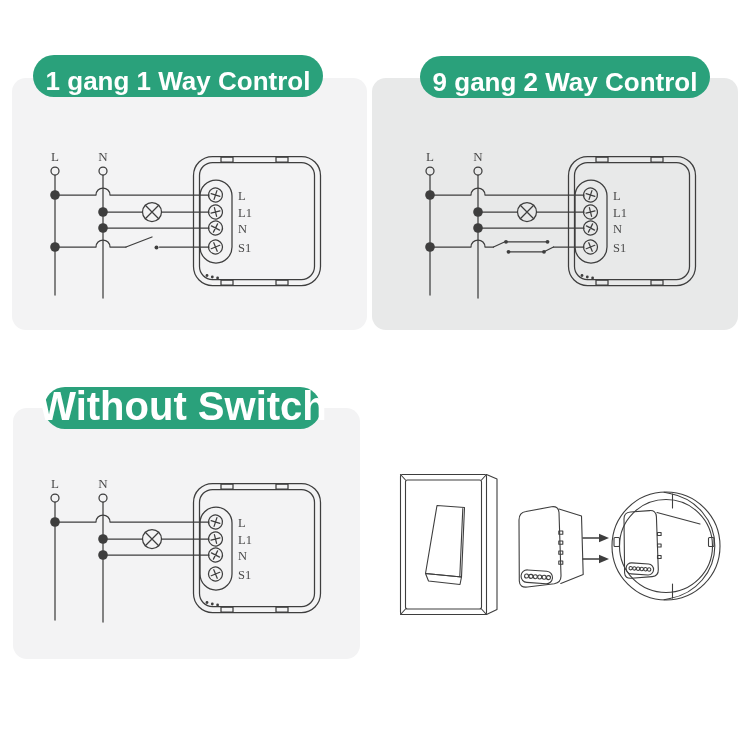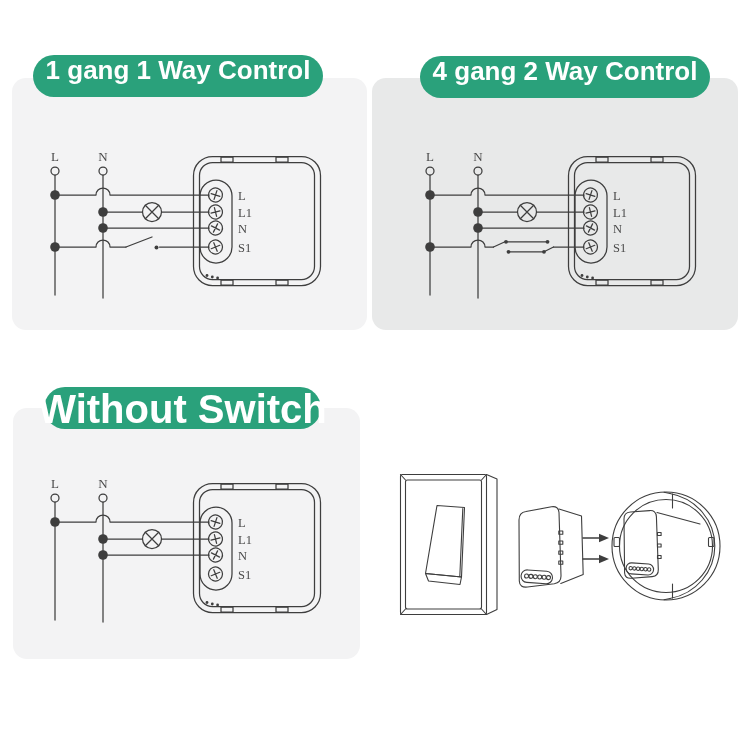--- a/index.html
+++ b/index.html
@@ -11,21 +11,21 @@
   }
   html,body{margin:0;padding:0;background:#fff;}
   .stage{position:relative;width:750px;height:750px;background:#fff;overflow:hidden;
          font-family:"Liberation Sans",sans-serif;}
   .panel{position:absolute;border-radius:14px;background:var(--panel-gray-light);}
   .panel.dark{background:var(--panel-gray-dark);}
   #panel1{left:12px;top:78px;width:355px;height:252px;}
   #panel2{left:372px;top:78px;width:366px;height:252px;}
   #panel3{left:13px;top:408px;width:347px;height:251px;}
   .banner{position:absolute;height:42px;border-radius:21px;background:var(--banner-green);
-          color:var(--banner-text);display:flex;align-items:flex-start;justify-content:center;
+          color:var(--banner-text);display:flex;align-items:flex-end;justify-content:center;
           font-weight:bold;font-size:26px;white-space:nowrap;}
   #banner1{left:33px;top:55px;width:290px;}
   #banner2{left:420px;top:56px;width:290px;}
   #banner3{left:44px;top:387px;width:277px;font-size:40px;}
   svg.art-layer{position:absolute;left:0;top:0;}
   .art{stroke:var(--line-art);fill:none;stroke-width:1.25px;stroke-linecap:round;stroke-linejoin:round;}
   .thin{stroke-width:1.1px;}
   .dot{fill:var(--line-art);stroke:none;}
   text.lbl{fill:#4a4a4a;stroke:none;font-family:"Liberation Serif",serif;font-size:13px;}
   text.tlbl{font-size:12.5px;}
@@ -244,19 +244,19 @@
           </g>
         </g>
       </g>
     </g>
   </svg>
 
   <div id="banner1" class="banner">
     <span>1 gang 1 Way Control</span>
   </div>
   <div id="banner2" class="banner">
-    <span>4 gang 2 Way Control</span>
+    <span>9 gang 2 Way Control</span>
   </div>
   <div id="banner3" class="banner">
     <span>Without Switch</span>
   </div>
 
 </div>
 
 </body></html>

